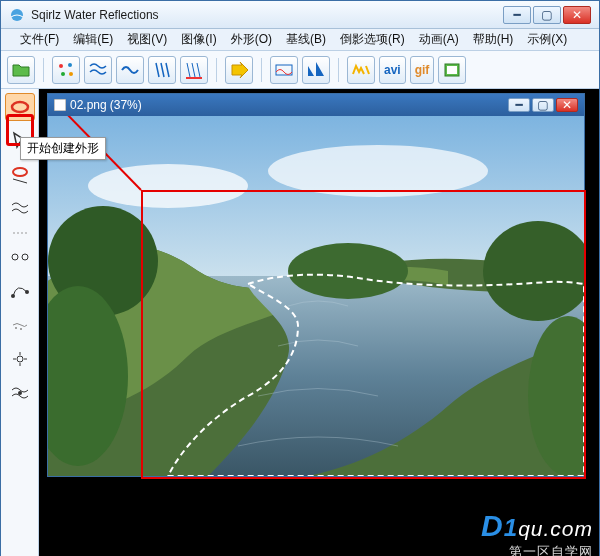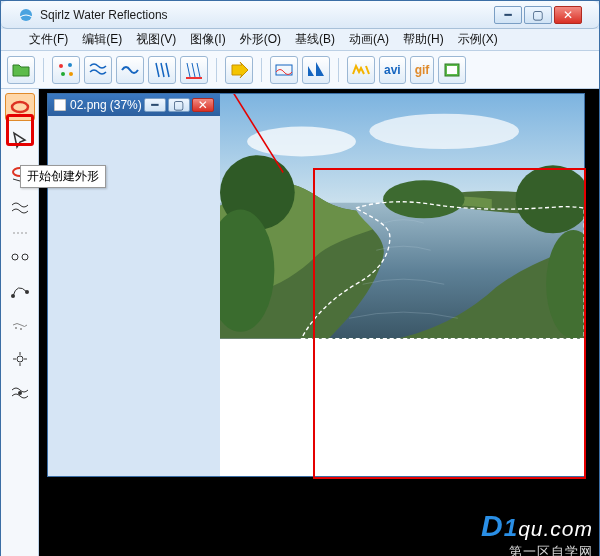--- a/index.html
+++ b/index.html
@@ -1,38 +1,38 @@
 <!DOCTYPE html>
 <html><head>
 <meta charset="utf-8">
 <style>
   *{box-sizing:border-box;margin:0;padding:0;font-family:"Microsoft YaHei",Tahoma,sans-serif;font-size:12px;}
   body{width:600px;background:#000;}
   .window{width:600px;background:#d6e5f5;border:1px solid #3b6ea5;display:flex;flex-direction:column;}
-  .titlebar{height:28px;background:linear-gradient(#f7fbff,#dce9f7);display:flex;align-items:center;padding:0 17px;border-bottom:1px solid #a8c0d8;border-radius:6px;}
+  .titlebar{height:28px;background:linear-gradient(#f7fbff,#dce9f7);display:flex;align-items:center;padding:0 8px;border-bottom:1px solid #a8c0d8;}
   .titlebar .icon{width:16px;height:16px;margin-right:6px;}
   .titlebar .title{flex:1;color:#1a1a1a;}
   .winbtn{width:28px;height:18px;margin-left:2px;display:flex;align-items:center;justify-content:center;border:1px solid #7a9ec4;background:linear-gradient(#eef6ff,#d0e3f5);border-radius:2px;color:#2b4a6f;}
   .winbtn.close{background:linear-gradient(#f28b82,#d93025);border-color:#b02a20;color:#fff;}
-  .menubar{height:22px;display:flex;align-items:center;padding:0 21px;background:#eaf2fb;border-bottom:1px solid #bcd0e5;}
+  .menubar{height:22px;display:flex;align-items:center;padding:0 12px;background:#eaf2fb;border-bottom:1px solid #bcd0e5;}
   .menuitem{padding:2px 7px;color:#111;}
   .toolbar{height:38px;background:#f5f9fe;border-bottom:1px solid #bcd0e5;display:flex;align-items:center;padding:4px 6px;gap:4px;}
   .tbtn{width:28px;height:28px;border:1px solid #9bb7d4;background:linear-gradient(#ffffff,#e0ecf8);border-radius:3px;display:flex;align-items:center;justify-content:center;}
   .tbtn svg{width:20px;height:20px;}
   .toolbar .sep{width:1px;height:24px;background:#bcd0e5;margin:0 4px;}
   .tbtn.wide{width:auto;padding:0 4px;font-weight:bold;}
   .work{display:flex;height:498px;background:#000;}
   .vtoolbar{width:38px;background:#f5f8fc;border-right:1px solid #bcd0e5;display:flex;flex-direction:column;align-items:center;padding:4px 0;gap:6px;}
   .vbtn{width:30px;height:28px;border:1px solid transparent;background:transparent;border-radius:3px;display:flex;align-items:center;justify-content:center;color:#333;}
   .vbtn.selected{background:#ffd7a8;border-color:#e08a2a;}
   .vbtn svg{width:22px;height:22px;}
   .highlight-box{position:absolute;left:6px;top:114px;width:28px;height:32px;border:3px solid #e50000;border-radius:3px;pointer-events:none;z-index:50;}
-  .tooltip{position:absolute;left:20px;top:165px;background:#fff;border:1px solid #999;padding:2px 6px;z-index:51;box-shadow:1px 1px 2px rgba(0,0,0,.2);}
+  .tooltip{position:absolute;left:20px;top:137px;background:#fff;border:1px solid #999;padding:2px 6px;z-index:51;box-shadow:1px 1px 2px rgba(0,0,0,.2);}
   .canvas-area{flex:1;position:relative;background:#000;padding:4px;}
-  .doc{position:absolute;left:8px;top:4px;width:538px;height:384px;border:1px solid #3b6ea5;background:#d6e5f5;display:flex;flex-direction:row;}
+  .doc{position:absolute;left:8px;top:4px;width:538px;height:384px;border:1px solid #3b6ea5;background:#d6e5f5;display:flex;flex-direction:column;}
   .doc-title{height:22px;background:linear-gradient(#3a78c0,#2c5f9e);display:flex;align-items:center;padding:0 6px;color:#fff;font-size:11px;}
   .doc-title .sp{flex:1;}
   .doc-body{flex:1;position:relative;background:#fff;}
   .landscape{position:absolute;inset:0;}
   .sel-path{position:absolute;inset:0;pointer-events:none;}
   .redbox{position:absolute;left:93px;top:74px;right:-2px;bottom:-3px;border:2px solid #e50000;}
   .redline{position:absolute;stroke:#e50000;stroke-width:2;}
   .watermark{position:absolute;right:6px;bottom:26px;color:#fff;font-family:Arial;font-size:22px;font-style:italic;letter-spacing:1px;z-index:40;pointer-events:none;}
   .watermark b{color:#2a8fe6;font-size:30px;font-weight:900;font-style:italic;}
   .watermark .blue{color:#2a8fe6;font-size:24px;font-weight:bold;}
@@ -53,20 +53,21 @@
     <div class="winbtn close">✕</div>
   </div>
 
   <div class="menubar">
     <div class="menuitem">文件(F)</div>
     <div class="menuitem">编辑(E)</div>
     <div class="menuitem">视图(V)</div>
     <div class="menuitem">图像(I)</div>
     <div class="menuitem">外形(O)</div>
     <div class="menuitem">基线(B)</div>
+    <div class="menuitem">倒影选项(R)</div>
     <div class="menuitem">动画(A)</div>
     <div class="menuitem">帮助(H)</div>
     <div class="menuitem">示例(X)</div>
   </div>
 
   <div class="toolbar">
     <div class="tbtn">
         <svg viewBox="0 0 20 20">
           <path d="M2 5h6l2 2h8v9H2z" fill="#5cbb4a" stroke="#2e7d24"></path>
         </svg>

